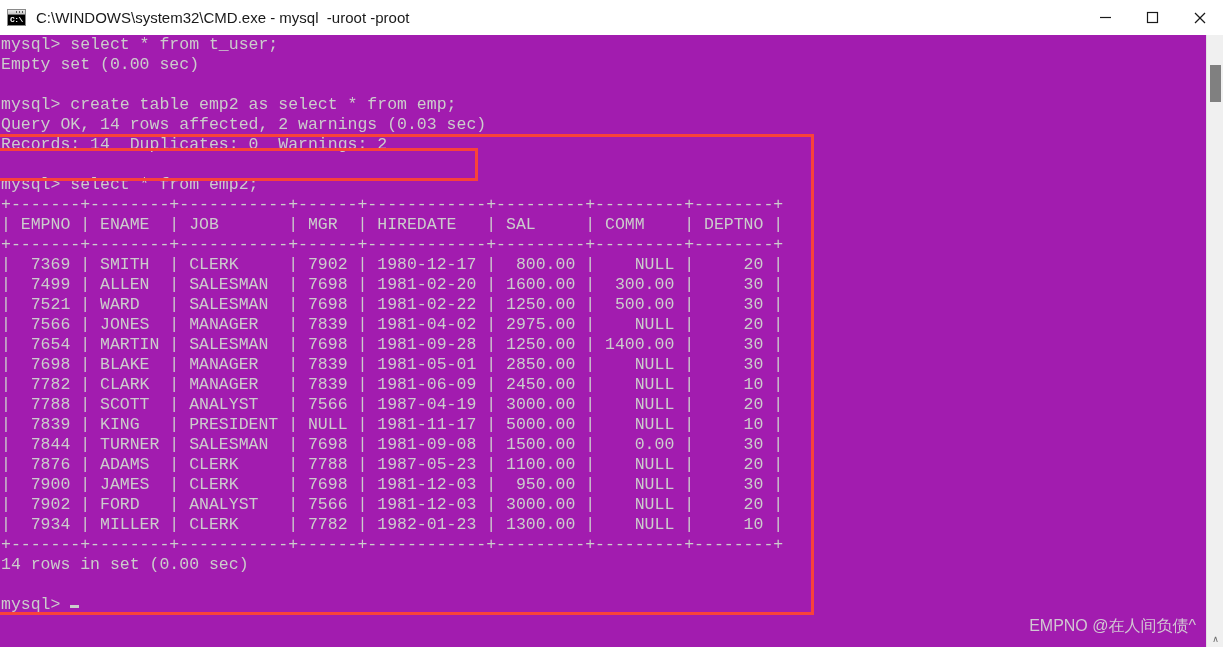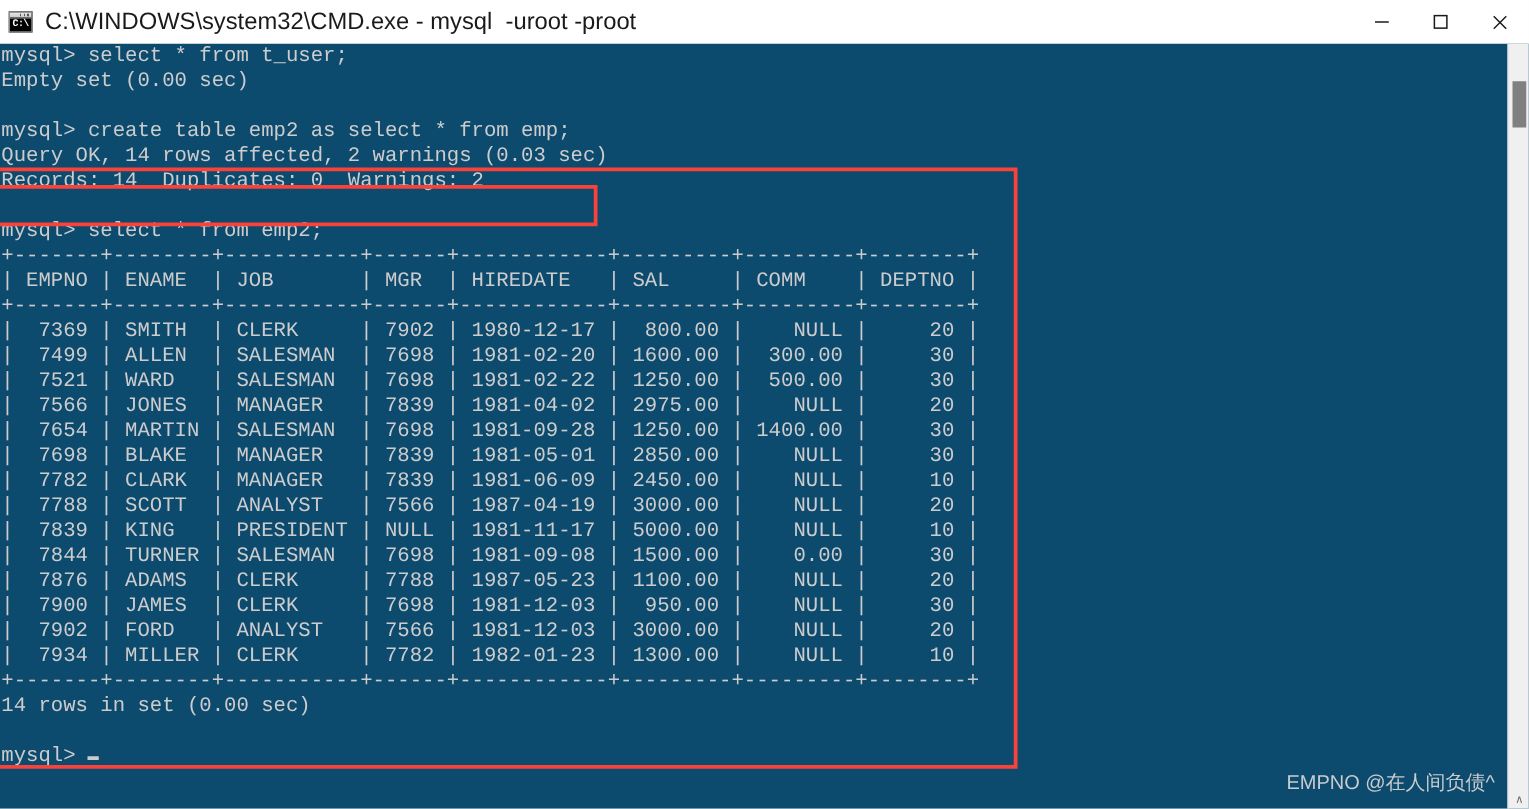--- a/index.html
+++ b/index.html
@@ -68,21 +68,21 @@
     position: absolute;
     left: 2px; top: 5px;
     color: #ffffff;
     font-family: "Liberation Mono", monospace;
     font-size: 8px;
     line-height: 9px;
     font-weight: bold;
     letter-spacing: -0.5px;
   }
   #title-text {
-    font-size: 19px;
+    font-size: 15px;
     color: #1a1a1a;
     margin-left: 10px;
     white-space: pre;
     font-family: "Liberation Sans", sans-serif;
   }
   #window-controls {
     display: flex;
     height: 35px;
     flex: 0 0 auto;
   }
@@ -96,21 +96,21 @@
   }
   .win-btn svg { display: block; }
 
   
   #console {
     position: absolute;
     left: 0;
     top: 35px;
     width: 1223px;
     height: 612px;
-    background: #0c4a6e;
+    background: #a21caf;
     overflow: hidden;
   }
   #console-text {
     position: absolute;
     left: 0;
     top: 0;
     padding: 0;
     margin: 0;
     font-family: "Liberation Mono", "DejaVu Sans Mono", monospace;
     font-size: 16.5px;

